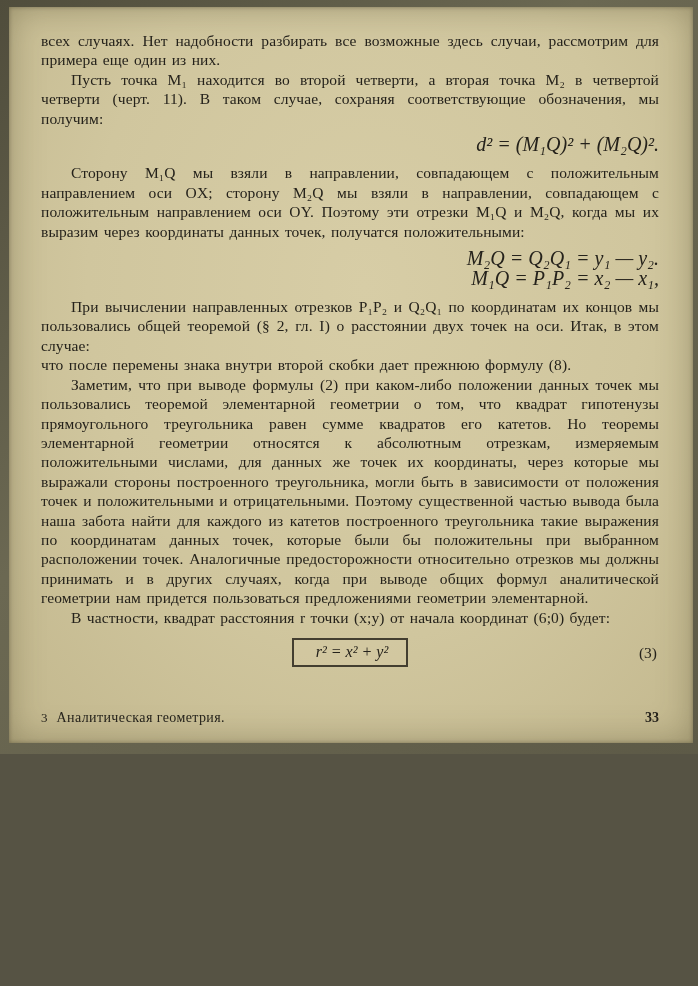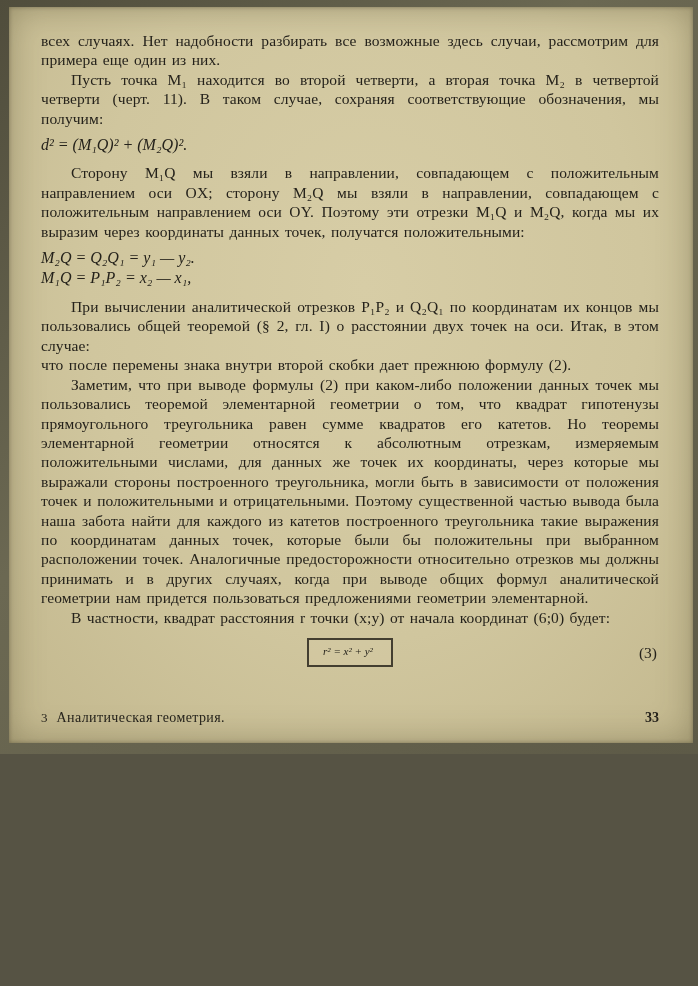--- a/index.html
+++ b/index.html
@@ -43,39 +43,39 @@
     word-spacing: 0.09em;
     letter-spacing: 0.1px;
   }
   .no-indent {
     text-indent: 0;
   }
   .spaced {
     letter-spacing: 1.8px;
   }
   .formula {
-    text-align: left;
+    text-align: right;
     font-style: italic;
-    font-size: 16px;
+    font-size: 20px;
     margin: 7px 0 9px;
   }
   .formula-line {
     line-height: 20px;
   }
   .eq-row {
     position: relative;
     text-align: center;
     margin: 11px 0 12px;
   }
   .eq-box {
     display: inline-block;
     border: 2px solid rgba(42, 38, 28, 0.85);
-    padding: 2px 18px 4px 14px;
+    padding: 2px 18px 4px 22px;
     font-style: italic;
-    font-size: 11px;
+    font-size: 16px;
     background: rgba(214, 204, 166, 0.35);
   }
   .eq-num {
     position: absolute;
     right: 2px;
     top: 50%;
     transform: translateY(-50%);
     font-style: normal;
     font-size: 15.5px;
   }
@@ -111,24 +111,24 @@
 
     <div class="formula">d² = (M₁Q)² + (M₂Q)².</div>
 
     <p class="para">Сторону M₁Q мы взяли в направлении, совпадающем с положительным направлением оси OX; сторону M₂Q мы взяли в направлении, совпадающем с положительным направлением оси OY. Поэтому эти отрезки M₁Q и M₂Q, когда мы их выразим через координаты данных точек, получатся положительными:</p>
 
     <div class="formula">
       <div class="formula-line">M₂Q = Q₂Q₁ = y₁ — y₂.</div>
       <div class="formula-line">M₁Q = P₁P₂ = x₂ — x₁,</div>
     </div>
 
-    <p class="para">При вычислении аналитической отрезков P₁P₂ и Q₂Q₁ по координатам их концов мы пользовались общей теоремой (§ 2, гл. I) о расстоянии двух точек на оси. Итак, в этом случае:</p>
+    <p class="para">При вычислении направленных отрезков P₁P₂ и Q₂Q₁ по координатам их концов мы пользовались общей теоремой (§ 2, гл. I) о расстоянии двух точек на оси. Итак, в этом случае:</p>
 
 
-    <p class="para no-indent">что после перемены знака внутри второй скобки дает прежнюю формулу (2).</p>
+    <p class="para no-indent">что после перемены знака внутри второй скобки дает прежнюю формулу (8).</p>
 
     <p class="para">Заметим, что при выводе формулы (2) при каком-либо положении данных точек мы пользовались теоремой элементарной геометрии о том, что квадрат гипотенузы прямоугольного треугольника равен сумме квадратов его катетов. Но теоремы элементарной геометрии относятся к абсолютным отрезкам, измеряемым положительными числами, для данных же точек их координаты, через которые мы выражали стороны построенного треугольника, могли быть в зависимости от положения точек и положительными и отрицательными. Поэтому существенной частью вывода была наша забота найти для каждого из катетов построенного треугольника такие выражения по координатам данных точек, которые были бы положительны при выбранном расположении точек. Аналогичные предосторожности относительно отрезков мы должны принимать и в других случаях, когда при выводе общих формул аналитической геометрии нам придется пользоваться предложениями геометрии элементарной.</p>
 
 
     <p class="para">В частности, квадрат расстояния r точки (x;y) от начала координат (6;0) будет:</p>
 
     <div class="eq-row">
       <span class="eq-box">r² = x² + y²</span>
       <span class="eq-num">(3)</span>
     </div>

